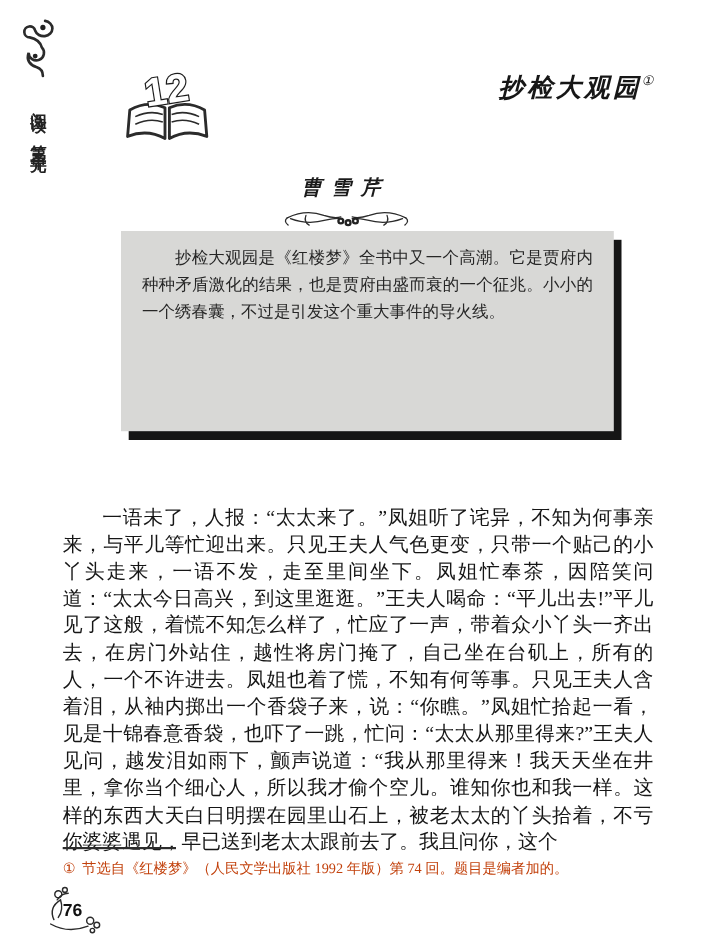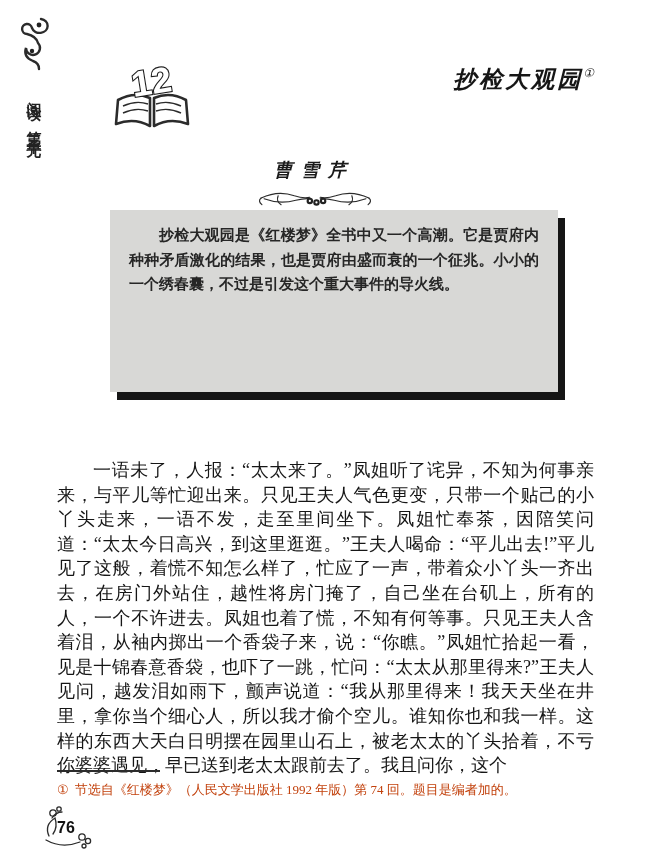--- a/index.html
+++ b/index.html
@@ -37,21 +37,21 @@
   .author-block { position: absolute; left: 46px; top: 132px; width: 537px; text-align: center; margin-top: 26px; }
   .author-name { font-weight: bold; font-size: 18px; letter-spacing: 9px; font-style: italic; color: #1a1a1a; }
   .author-swash { display: block; margin: 1px auto 0; width: 118px; height: 30px; }
 
   
   .intro-box {
     position: absolute; left: 110px; top: 210px; width: 448px; min-height: 182px;
     background: #d8d8d6;
     box-shadow: 7px 8px 0 #151515;
     padding: 13px 19px 24px;
-    font-weight: bold; font-size: 15px; line-height: 24.6px;
+    font-weight: normal; font-size: 15px; line-height: 24.6px;
     text-align: justify; color: #262626;
   }
   .intro-box p { text-indent: 2em; }
 
   
   .body-text {
     position: absolute; left: 57px; top: 458px; width: 537px;
     font-size: 18px; line-height: 24.6px; text-align: justify; color: #161616;
   }
   .body-text p { text-indent: 2em; }

